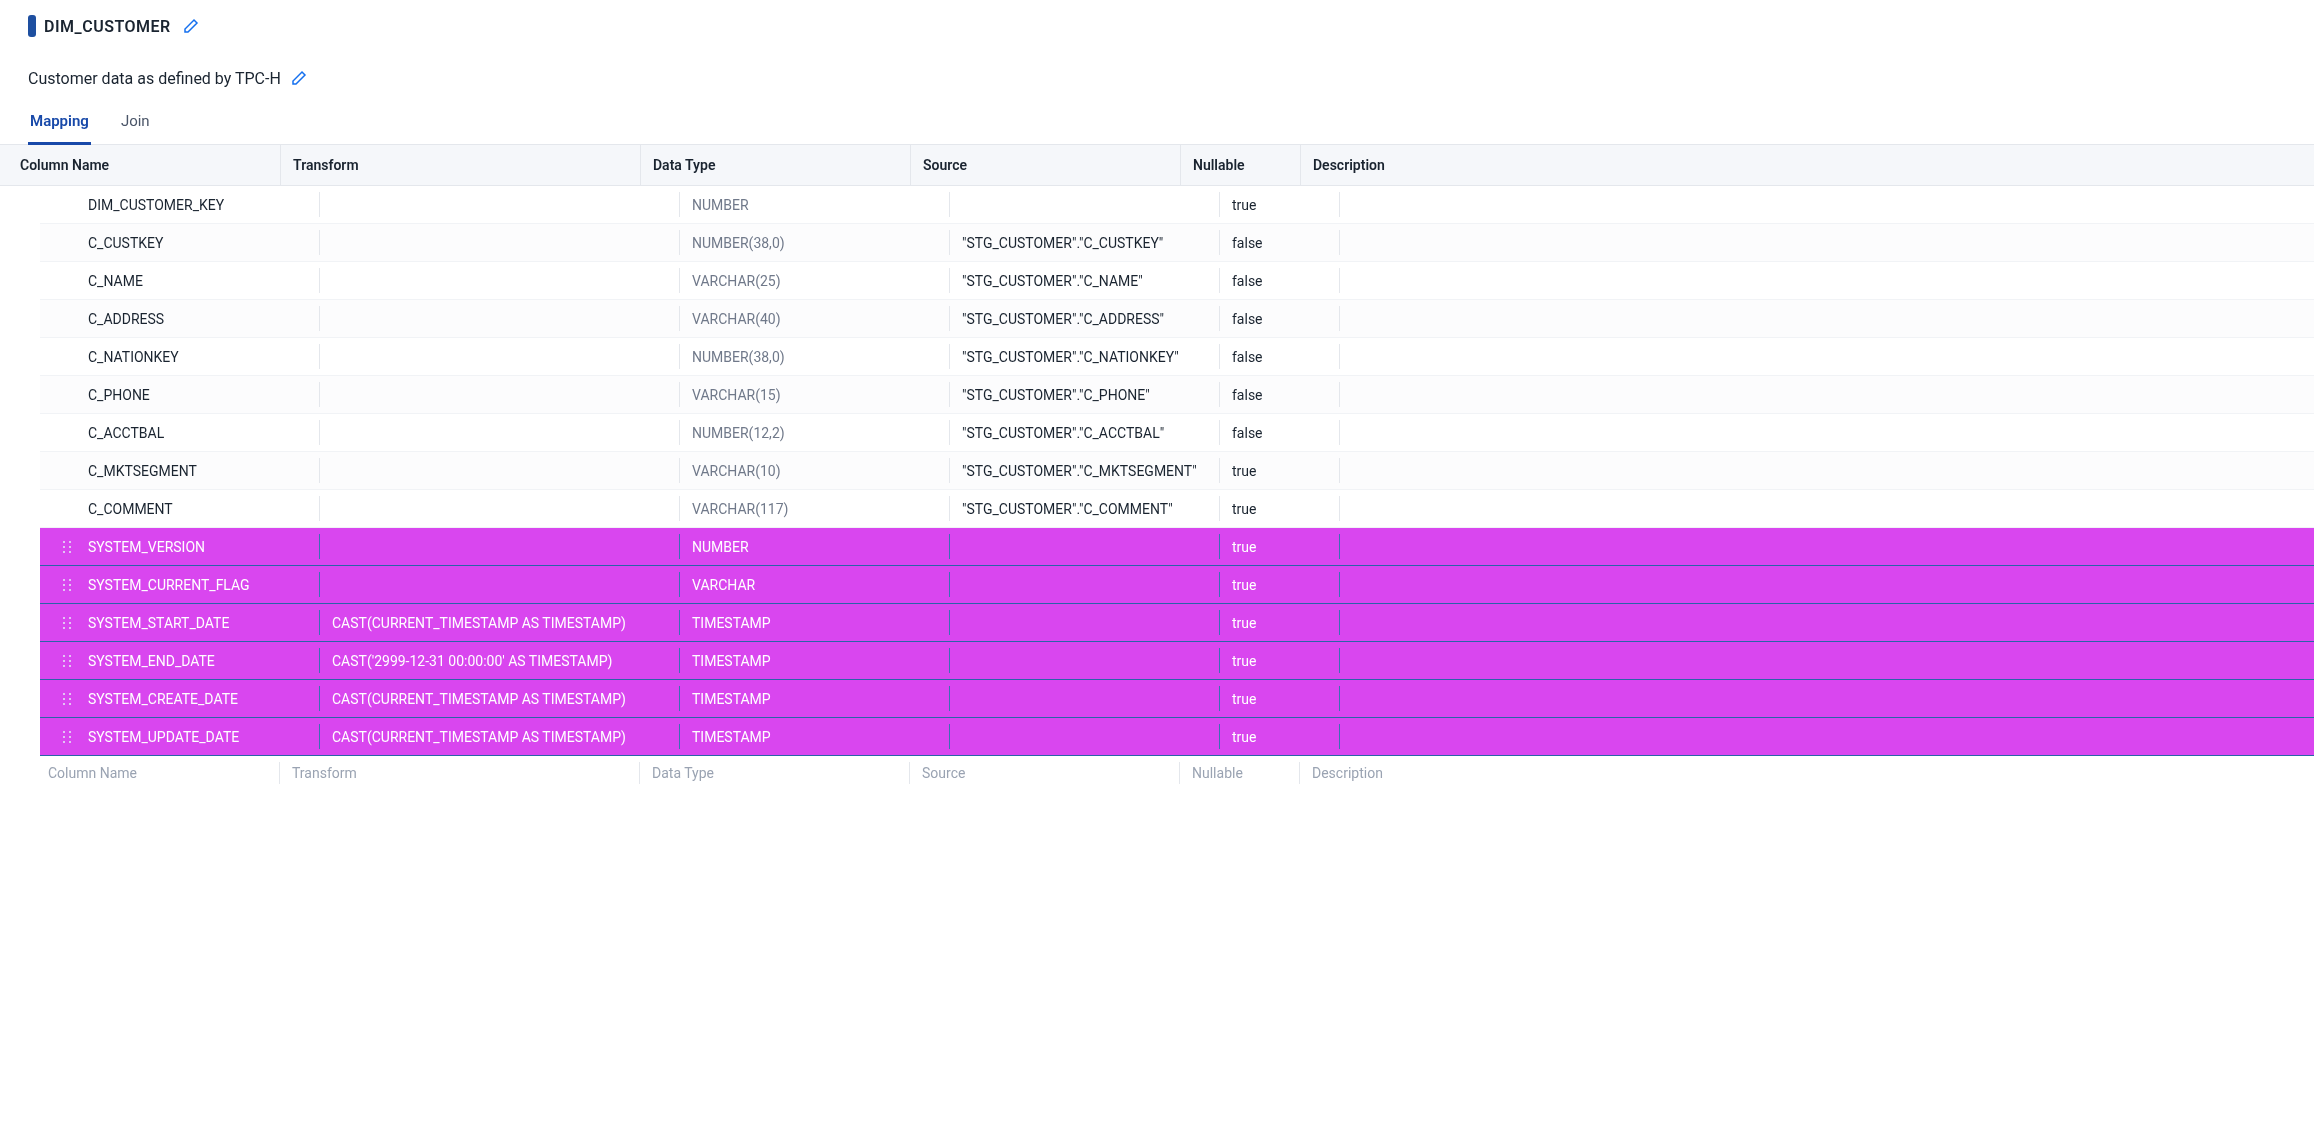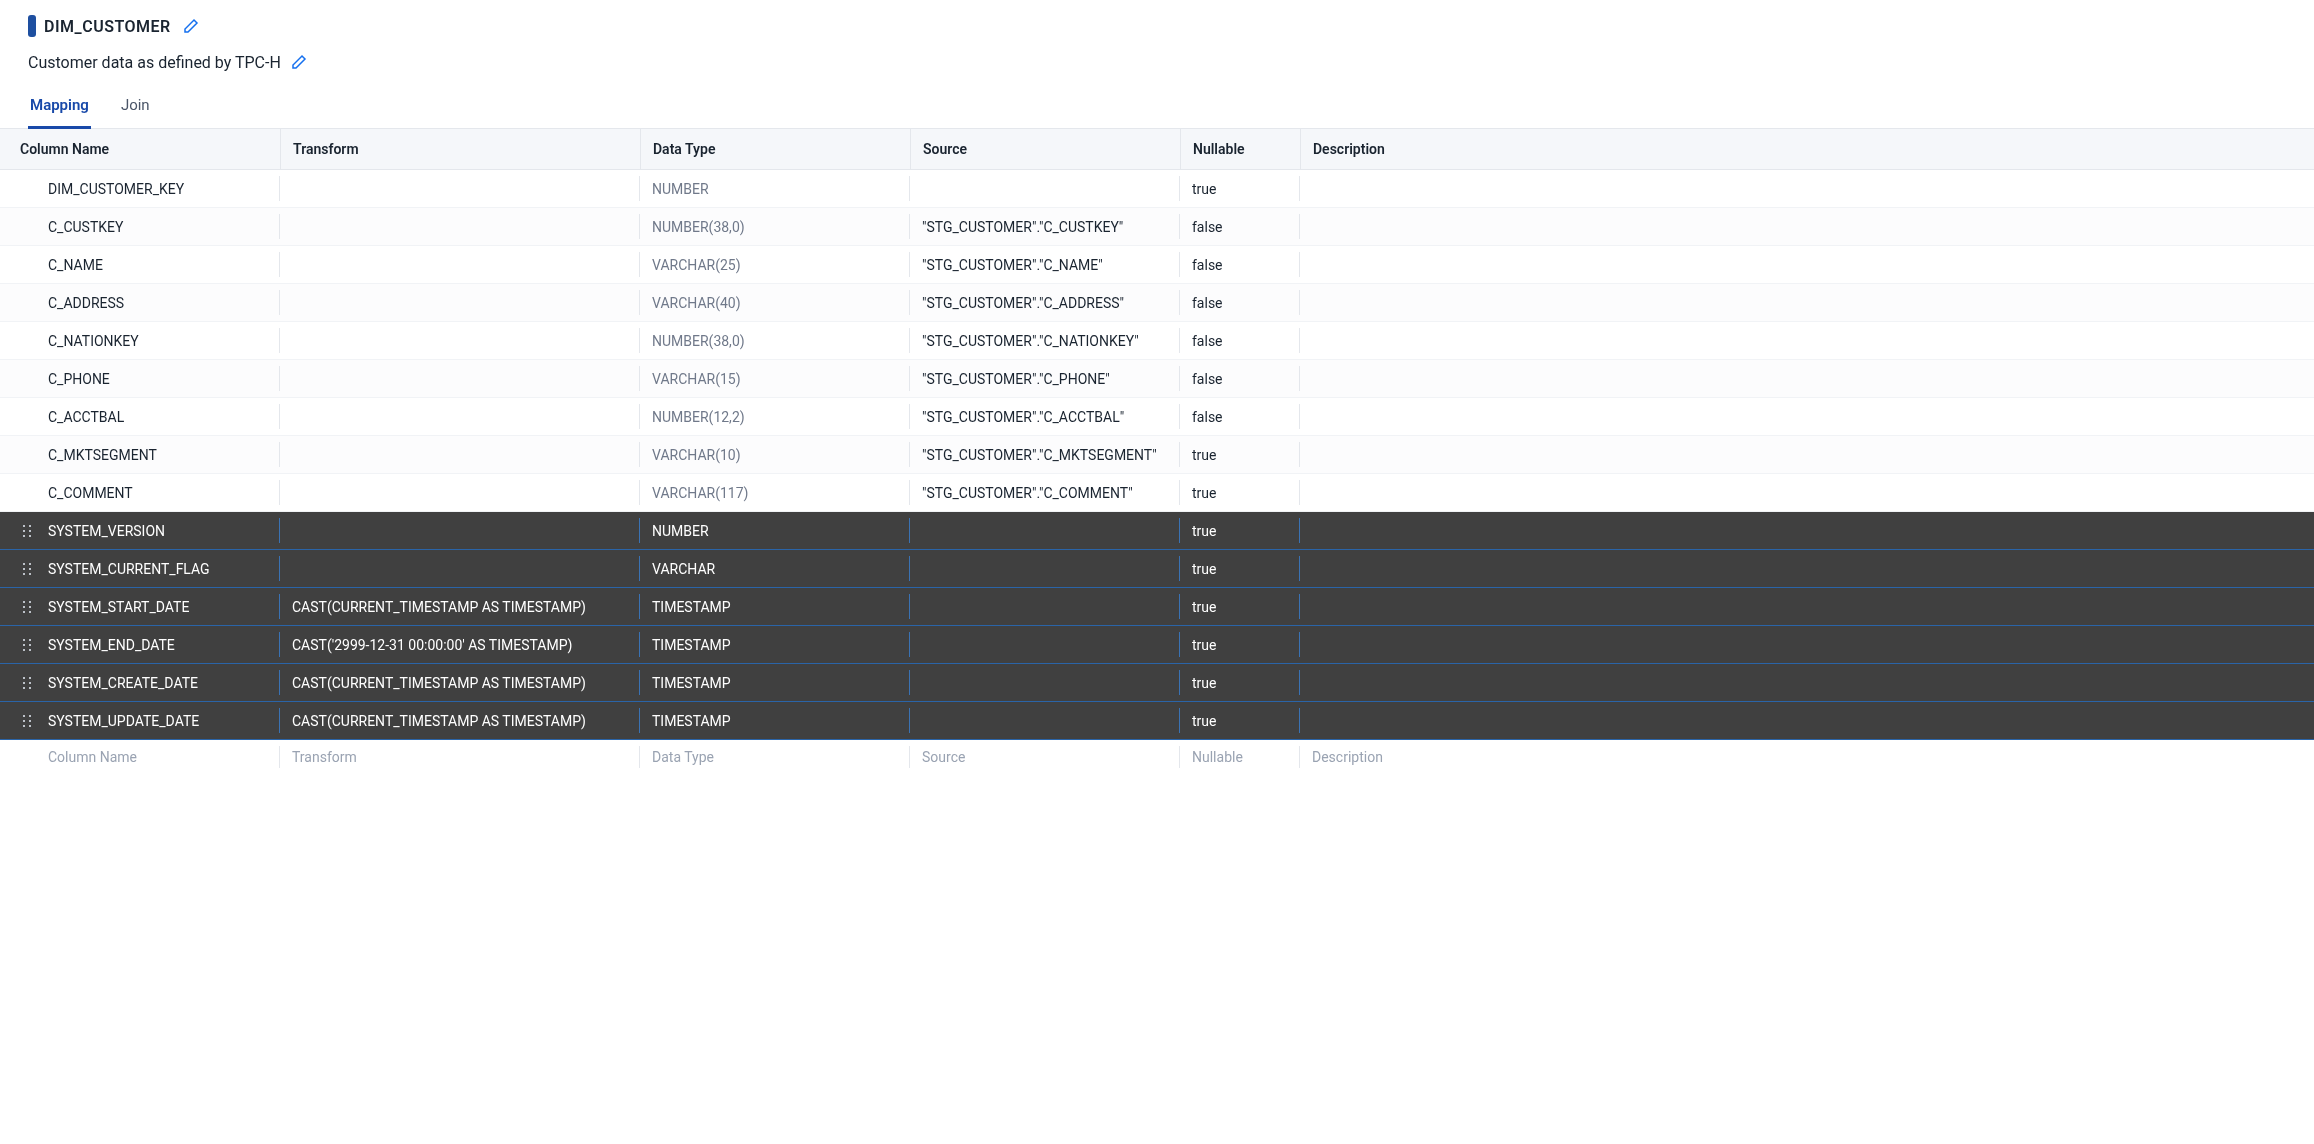--- a/index.html
+++ b/index.html
@@ -36,21 +36,21 @@
     justify-content: center;
     width: 24px;
     height: 24px;
     cursor: pointer;
   }
   .edit-btn svg { width: 18px; height: 18px; stroke: #1570ef; fill: none; stroke-width: 2; }
   .subtitle-row {
     display: flex;
     align-items: center;
     gap: 6px;
-    margin-top: 12px;
+    margin-top: 28px;
   }
   .subtitle-text {
     font-size: 16px;
     color: #1a2430;
   }
   .header-right {
     display: flex;
     align-items: center;
     gap: 16px;
     padding-top: 4px;
@@ -96,20 +96,21 @@
     font-size: 14px;
     font-weight: 600;
     color: #1a2430;
     border-left: 1px solid #e4e7ec;
   }
   .th:first-child { border-left: none; padding-left: 20px; }
 
   .trow {
     height: 38px;
     border-bottom: 1px solid #f1f3f6;
+    margin-left: 40px;
   }
   .trow:nth-child(even):not(.selected) { background: #fcfcfd; }
   .td {
     padding: 0 12px;
     font-size: 14px;
     color: #1a2430;
     white-space: nowrap;
     overflow: hidden;
     text-overflow: ellipsis;
     position: relative;
@@ -132,21 +133,21 @@
     width: 14px;
     display: inline-flex;
     justify-content: center;
     color: #c3c9d5;
     visibility: hidden;
   }
   .selected .drag-handle { visibility: visible; color: #e6ecf6; }
   .drag-handle svg { width: 12px; height: 14px; }
 
   .trow.selected {
-    background: #404040;
+    background: #d946ef;
     color: #fff;
     border-bottom: 1px solid #2a64a8;
   }
   .trow.selected .td { color: #fff; }
   .trow.selected .td.divider-right::after { background: #3a72b3; }
 
   .tfoot {
     height: 34px;
   }
   .tfoot .td { color: #9aa3b2; font-size: 14px; }

